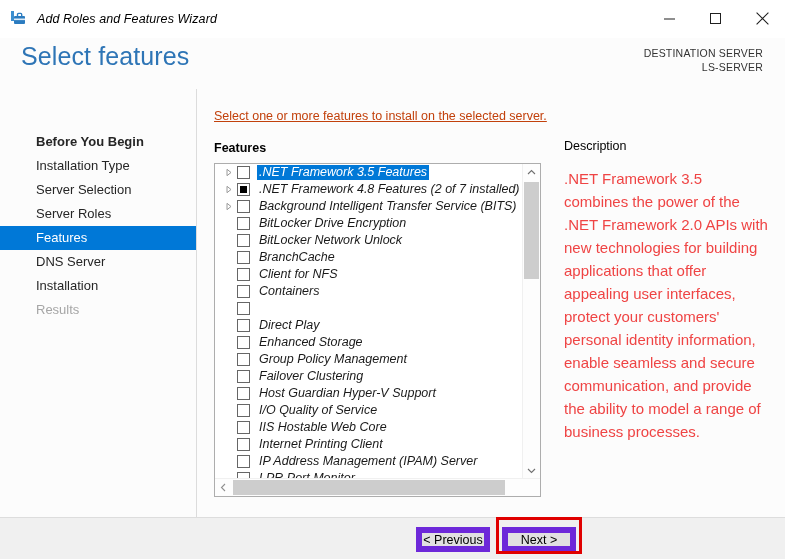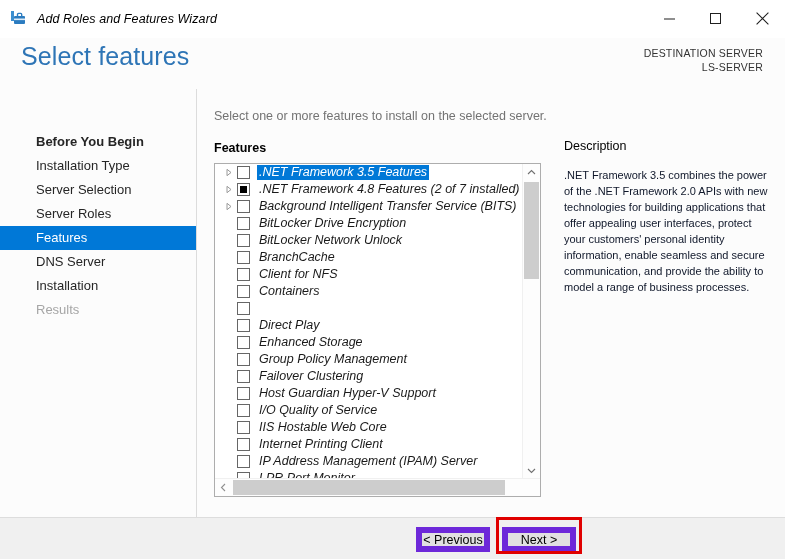--- a/index.html
+++ b/index.html
@@ -130,22 +130,23 @@
     left: 197px;
     top: 0;
     width: 588px;
     height: 428px;
   }
   .intro-text {
     position: absolute;
     left: 17px;
     top: 20px;
     font-size: 12.5px;
-    color: #737373;
+    color: #c2410c;
     white-space: nowrap;
+    text-decoration: underline;
   }
   .features-label {
     position: absolute;
     left: 17px;
     top: 52px;
     font-size: 12.5px;
     font-weight: bold;
     color: #000000;
   }
 
@@ -290,23 +291,23 @@
     left: 367px;
     top: 50px;
     width: 205px;
   }
   .desc-title {
     font-size: 12.5px;
     color: #000000;
     margin-bottom: 14px;
   }
   .desc-body {
-    font-size: 11px;
-    color: #0f172a;
-    line-height: 16px;
+    font-size: 15px;
+    color: #ef4444;
+    line-height: 23px;
   }
 
   
   .footer {
     position: absolute;
     left: 0;
     top: 517px;
     width: 785px;
     height: 42px;
     background: #f0f0f0;

